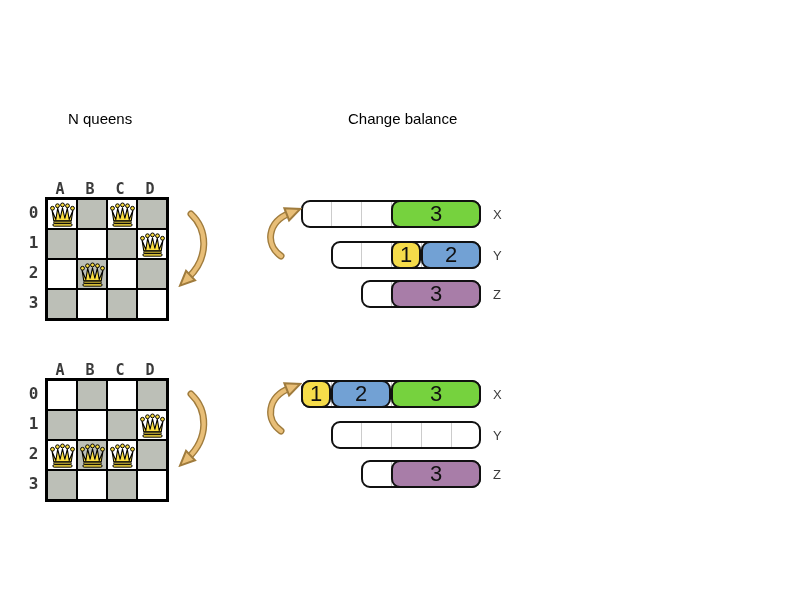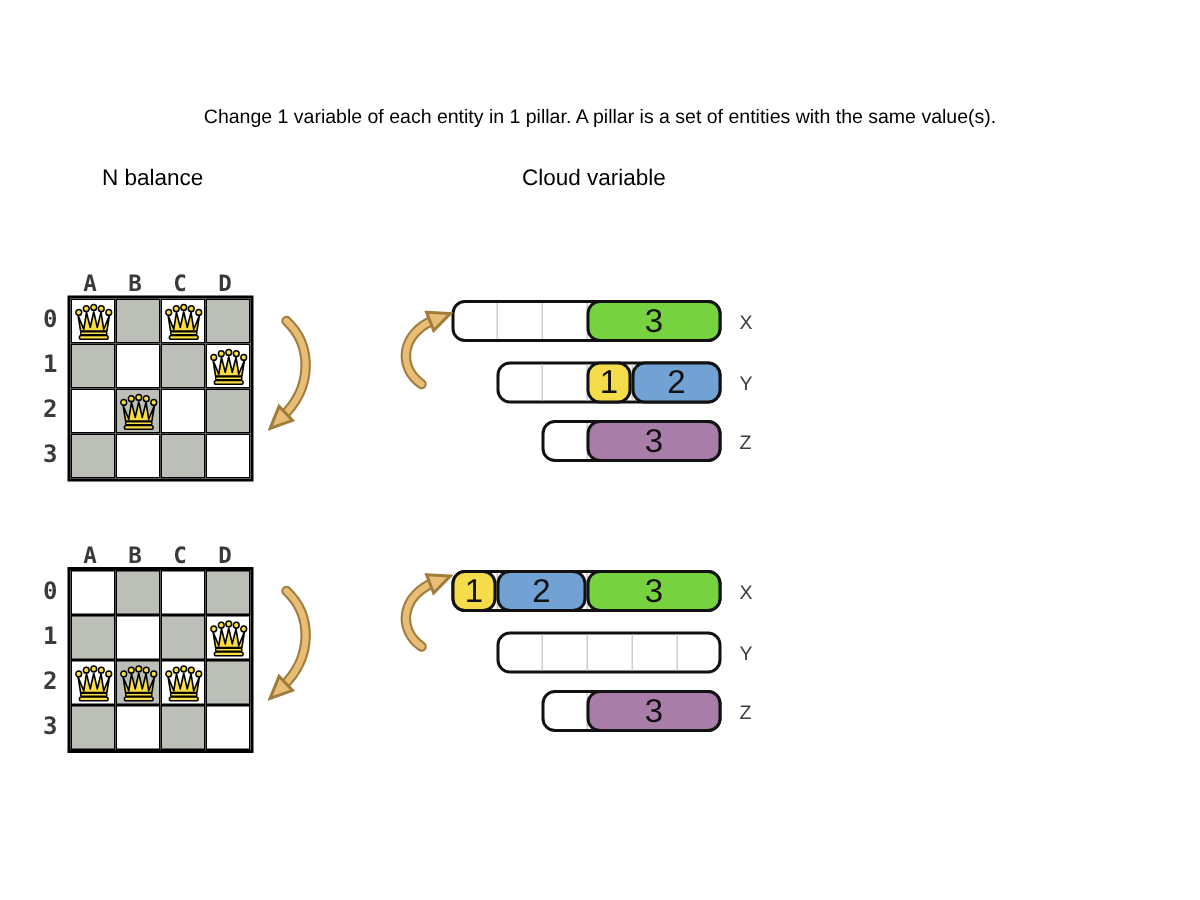--- a/index.html
+++ b/index.html
@@ -57,24 +57,23 @@
         <circle cx="16" cy="3.5" r="2.3" stroke-width="1.2"></circle>
         <circle cx="22" cy="4.5" r="2.3" stroke-width="1.2"></circle>
         <circle cx="28" cy="7.5" r="2.3" stroke-width="1.2"></circle>
         <path d="M3.5,10 L8,21 L10.2,7.5 L13.2,19.5 L16,7 L18.8,19.5 L21.8,7.5 L24,21 L28.5,10 L26.5,22.5 L5.5,22.5 Z" stroke-width="1.3" stroke-linejoin="round"></path>
         <rect x="5.5" y="23" width="21" height="2.4" rx="1" stroke-width="1.2"></rect>
         <rect x="4.5" y="26" width="23" height="3" rx="1.5" stroke-width="1.2"></rect>
       </g>
     </defs>
   </svg>
 
-  <div id="subtitle" class="abs">Change 1 variable of each entity in 1 pillar. A pillar is a set of entities with the same value(s).</div>
-
-  <div id="nqueens-label" class="abs section-label">N balance</div>
-  <div id="cloud-label" class="abs section-label">Cloud variable</div>
+
+  <div id="nqueens-label" class="abs section-label">N queens</div>
+  <div id="cloud-label" class="abs section-label">Change balance</div>
 
   <div id="board-0" class="board">
     <div class="col-labels">
         <span>A</span>
         <span>B</span>
         <span>C</span>
         <span>D</span>
       </div>
     <div class="row-labels">
         <div>0</div>

